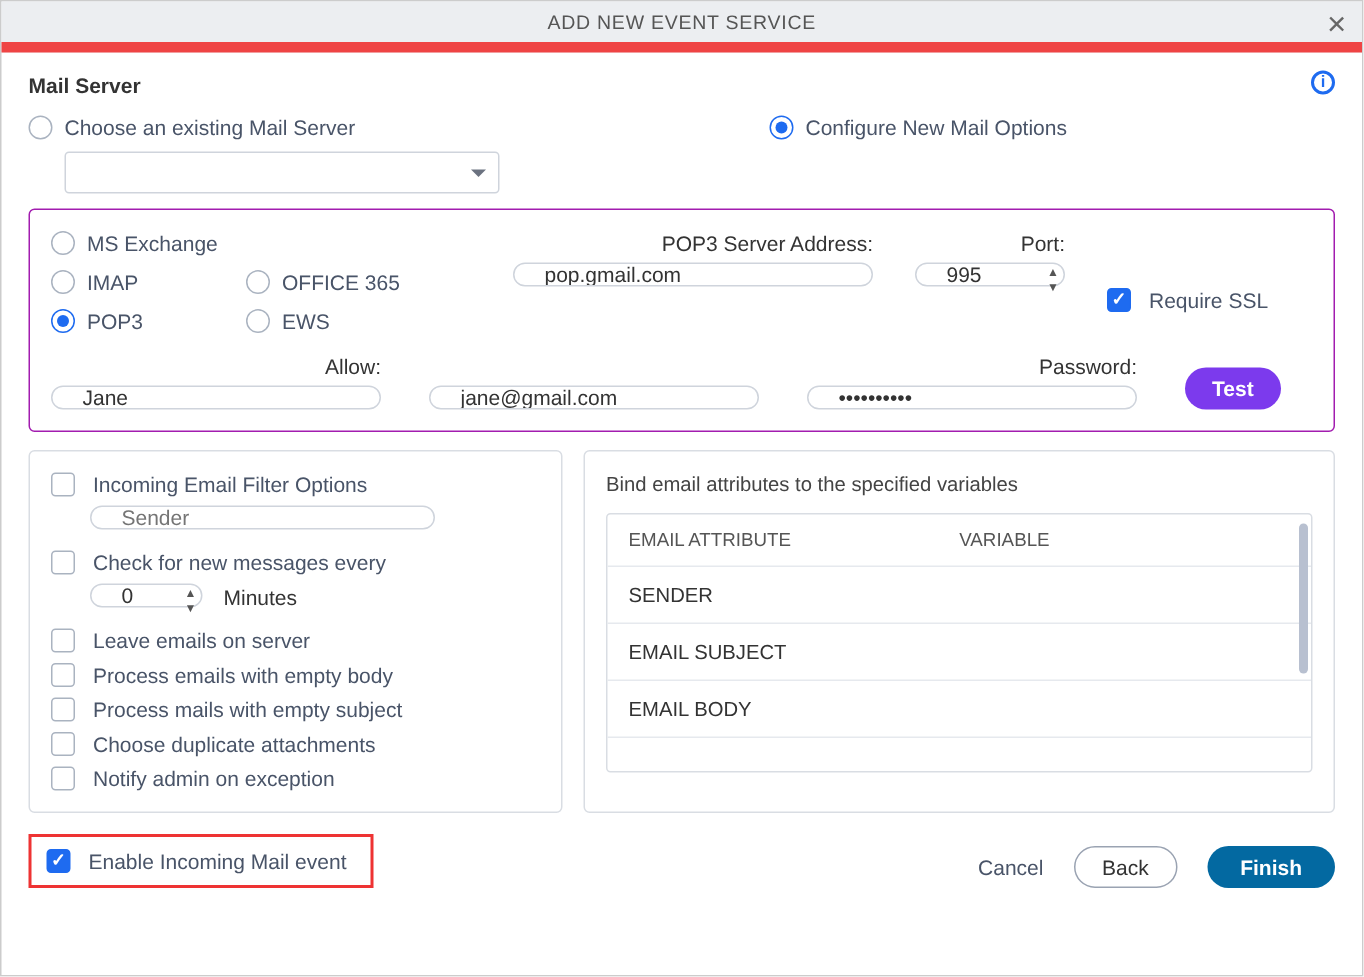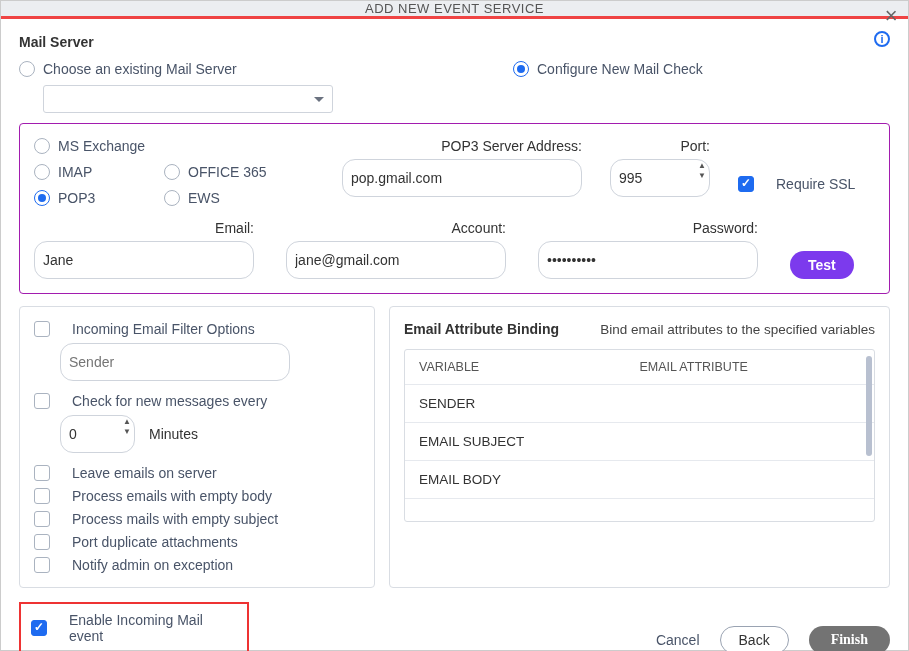--- a/index.html
+++ b/index.html
@@ -18,21 +18,21 @@
       display: flex;
       flex-direction: column;
     }
     .header {
       background: #eceef1;
       height: 34px;
       display: flex;
       align-items: center;
       justify-content: center;
       position: relative;
-      border-bottom: 3px solid #ef4444;
+      border-bottom: 7px solid #ef4444;
       font-size: 13px;
       font-weight: 500;
       letter-spacing: 0.5px;
       color: #555;
     }
     .close-x {
       position: absolute;
       right: 10px;
       top: 4px;
       font-size: 22px;
@@ -125,24 +125,24 @@
       font-size: 14px;
       color: #333;
     }
     .field-row {
       display: flex;
       gap: 32px;
       margin-top: 0;
     }
     .field { display: flex; flex-direction: column; gap: 5px; align-items: flex-end; }
     .input {
-      height: 38px;
+      height: 16px;
       border: 1px solid #cfd4dc;
       border-radius: 13px;
-      padding: 0 8px;
+      padding: 0 20px;
       font-size: 14px;
       color: #333;
       background: #fff;
     }
     .spinner {
       position: relative;
     }
     .spinner .spin-controls {
       position: absolute;
       right: 4px; top: 2px;
@@ -170,43 +170,42 @@
       content: "✓";
       color: #fff;
       font-size: 12px;
       position: absolute;
       top: -1px; left: 2px;
       font-weight: bold;
     }
     .check-row {
       display: flex;
       align-items: center;
-      gap: 22px;
+      gap: 12px;
       font-size: 14px;
       color: #495468;
     }
     .btn {
       height: 28px;
       padding: 0 18px;
       border-radius: 14px;
       border: none;
       font-size: 14px;
       cursor: pointer;
     }
     .btn-purple {
       background: #7c3aed;
       color: #fff;
       font-weight: 600;
     }
     .btn-primary {
-      background: #737373;
+      background: #0369a1;
       color: #fff;
       font-weight: 600;
       padding: 0 22px;
-      font-family: Liberation Serif, serif;
     }
     .btn-outline {
       background: #fff;
       border: 1.5px solid #9aa3b2;
       color: #333;
     }
     .link-btn {
       color: #495468;
       font-size: 14px;
       cursor: pointer;
@@ -323,21 +322,21 @@
       <div style="display:flex;flex-direction:column;gap:6px;">
         <div class="radio-group">
           <span class="radio"></span>
           <span>Choose an existing Mail Server</span>
         </div>
         <div class="select-box"></div>
       </div>
       <div style="margin-left:140px;">
         <div class="radio-group">
           <span class="radio checked"></span>
-          <span>Configure New Mail Check</span>
+          <span>Configure New Mail Options</span>
         </div>
       </div>
     </div>
 
     <div class="panel">
       <div style="display:flex;">
         <div class="proto-left">
           <div style="display:flex;">
             <div class="radio-group" style="width:130px;">
               <span class="radio"></span>
@@ -383,25 +382,24 @@
           </div>
           <div class="check-row" style="margin-top:24px;">
             <span class="checkbox checked"></span>
             <span>Require SSL</span>
           </div>
         </div>
       </div>
 
       <div class="field-row" style="margin-top:14px;align-items:flex-end;">
         <div class="field">
-          <span class="label-sm">Email:</span>
+          <span class="label-sm">Allow:</span>
           <input class="input" style="width: 220px;" value="Jane">
         </div>
         <div class="field">
-          <span class="label-sm">Account:</span>
           <input class="input" style="width: 220px;" value="jane@gmail.com">
         </div>
         <div class="field">
           <span class="label-sm">Password:</span>
           <input class="input" type="password" style="width: 220px;" value="••••••••••">
         </div>
         <button class="btn btn-purple">Test</button>
       </div>
     </div>
 
@@ -436,38 +434,37 @@
           <div class="check-row">
             <span class="checkbox"></span>
             <span>Process emails with empty body</span>
           </div>
           <div class="check-row">
             <span class="checkbox"></span>
             <span>Process mails with empty subject</span>
           </div>
           <div class="check-row">
             <span class="checkbox"></span>
-            <span>Port duplicate attachments</span>
+            <span>Choose duplicate attachments</span>
           </div>
           <div class="check-row">
             <span class="checkbox"></span>
             <span>Notify admin on exception</span>
           </div>
         </div>
       </div>
 
       <div class="panel-right">
         <div class="binding-header">
-          <span class="title">Email Attribute Binding</span>
           <span class="sub">Bind email attributes to the specified variables</span>
         </div>
         <div class="table-box">
           <div class="table-head">
+            <span>EMAIL ATTRIBUTE</span>
             <span>VARIABLE</span>
-            <span>EMAIL ATTRIBUTE</span>
           </div>
           <div class="table-row">SENDER</div>
           <div class="table-row">EMAIL SUBJECT</div>
           <div class="table-row">EMAIL BODY</div>
           <div class="table-row" style="height:16px;"></div>
           <div class="scroll-thumb"></div>
         </div>
       </div>
     </div>
 

